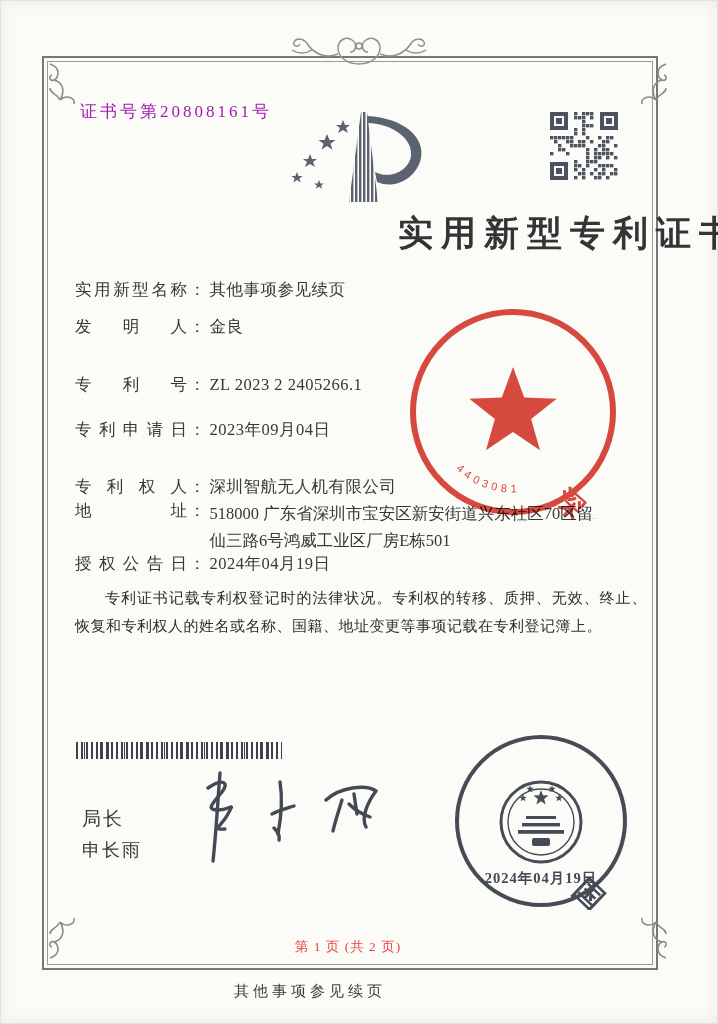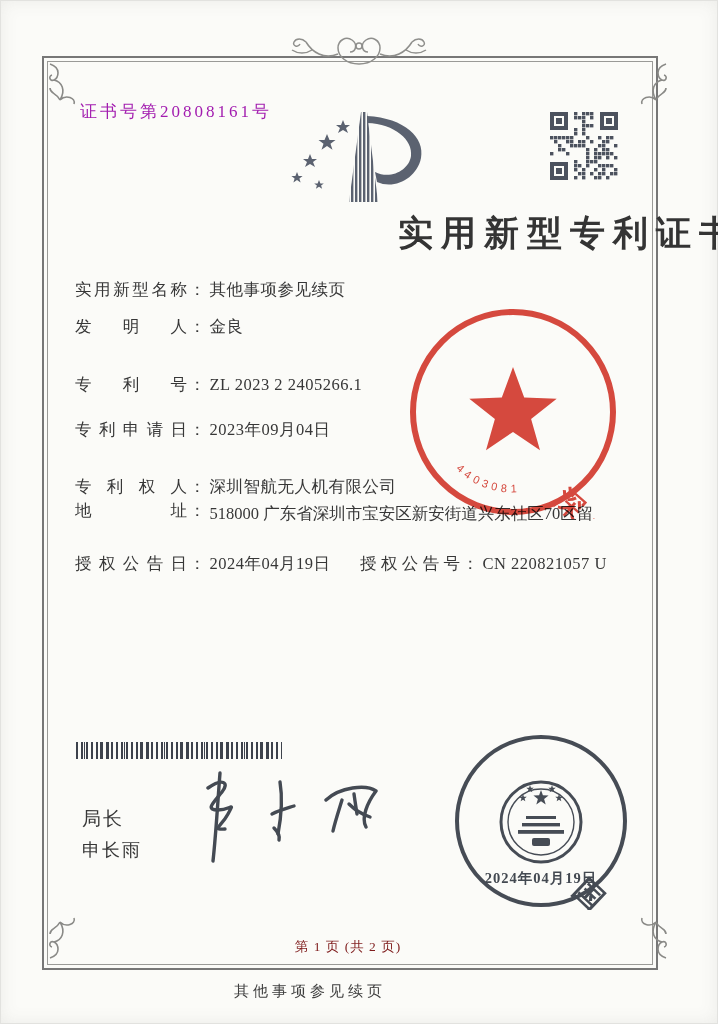--- a/index.html
+++ b/index.html
@@ -48,21 +48,21 @@
       repeating-linear-gradient(90deg,transparent 0 11px,#fbfbf8 11px 13px);}
 
   .sig-title{position:absolute;left:82px;top:806px;font-size:19px;letter-spacing:2px;}
   .sig-name{position:absolute;left:82px;top:838px;font-size:18px;letter-spacing:2px;}
   .sig-script{position:absolute;left:168px;top:770px;opacity:.92;}
 
   .company-seal{position:absolute;left:406px;top:305px;mix-blend-mode:multiply;opacity:.93;}
   .office-seal{position:absolute;left:452px;top:732px;mix-blend-mode:multiply;opacity:.95;}
 
   .page-num{position:absolute;left:42px;top:938px;width:612px;text-align:center;
-    font-size:13.5px;letter-spacing:1px;color:#7f1d1d;}
+    font-size:13.5px;letter-spacing:1px;color:#ef4444;}
   .footer-note{position:absolute;left:0;top:982px;width:620px;text-align:center;
     font-size:15px;letter-spacing:4px;color:#3d3d3d;}
 </style>
 </head>
 <body>
 
 <div class="page-shade"></div>
 
 <div class="frame"></div>
 <svg class="top-ornament" viewBox="0 0 166 44">
@@ -221,30 +221,28 @@
 <div class="row" style="top:374px">
   <span class="lbl">专 利 号</span><span class="colon">：</span><span class="val">ZL 2023 2 2405266.1</span>
 </div>
 <div class="row" style="top:419px">
   <span class="lbl">专 利 申 请 日</span><span class="colon">：</span><span class="val">2023年09月04日</span>
 </div>
 <div class="row" style="top:476px">
   <span class="lbl">专 利 权 人</span><span class="colon">：</span><span class="val">深圳智航无人机有限公司</span>
 </div>
 <div class="row" style="top:500px">
-  <span class="lbl">地 址</span><span class="colon">：</span><span class="addr-val"><span>518000 广东省深圳市宝安区新安街道兴东社区70区留</span><br></span>
+  <span class="lbl">地 址</span><span class="colon">：</span><span class="addr-val"><span>518000 广东省深圳市宝安区新安街道兴东社区70区留</span><br><span>仙三路6号鸿威工业区厂房E栋501</span></span>
 </div>
 <div class="row" style="top:553px;width:572px">
   <span class="lbl">授 权 公 告 日</span><span class="colon">：</span><span class="val">2024年04月19日</span>
-  <span class="grant-group2">
-    <span class="lbl narrow">授 权 公 告 号</span><span class="colon">：</span><span class="val">CN 220821057 U</span>
-  </span>
 </div>
 
 <div class="body-text">
+  <p>专利证书记载专利权登记时的法律状况。专利权的转移、质押、无效、终止、恢复和专利权人的姓名或名称、国籍、地址变更等事项记载在专利登记簿上。</p>
 </div>
 
 <div class="barcode"></div>
 
 <div class="sig-title">局长</div>
 <div class="sig-name">申长雨</div>
 <svg class="sig-script" width="230" height="95" viewBox="0 0 230 95">
   <g fill="none" stroke="#353c46" stroke-width="3.4" stroke-linecap="round" stroke-linejoin="round">
     <path d="M40,18 C54,8 62,12 54,22 C45,33 37,40 50,40 C63,40 67,31 60,44 C53,57 43,60 57,59"></path>
     <path d="M52,3 C50,28 48,64 45,91"></path>

